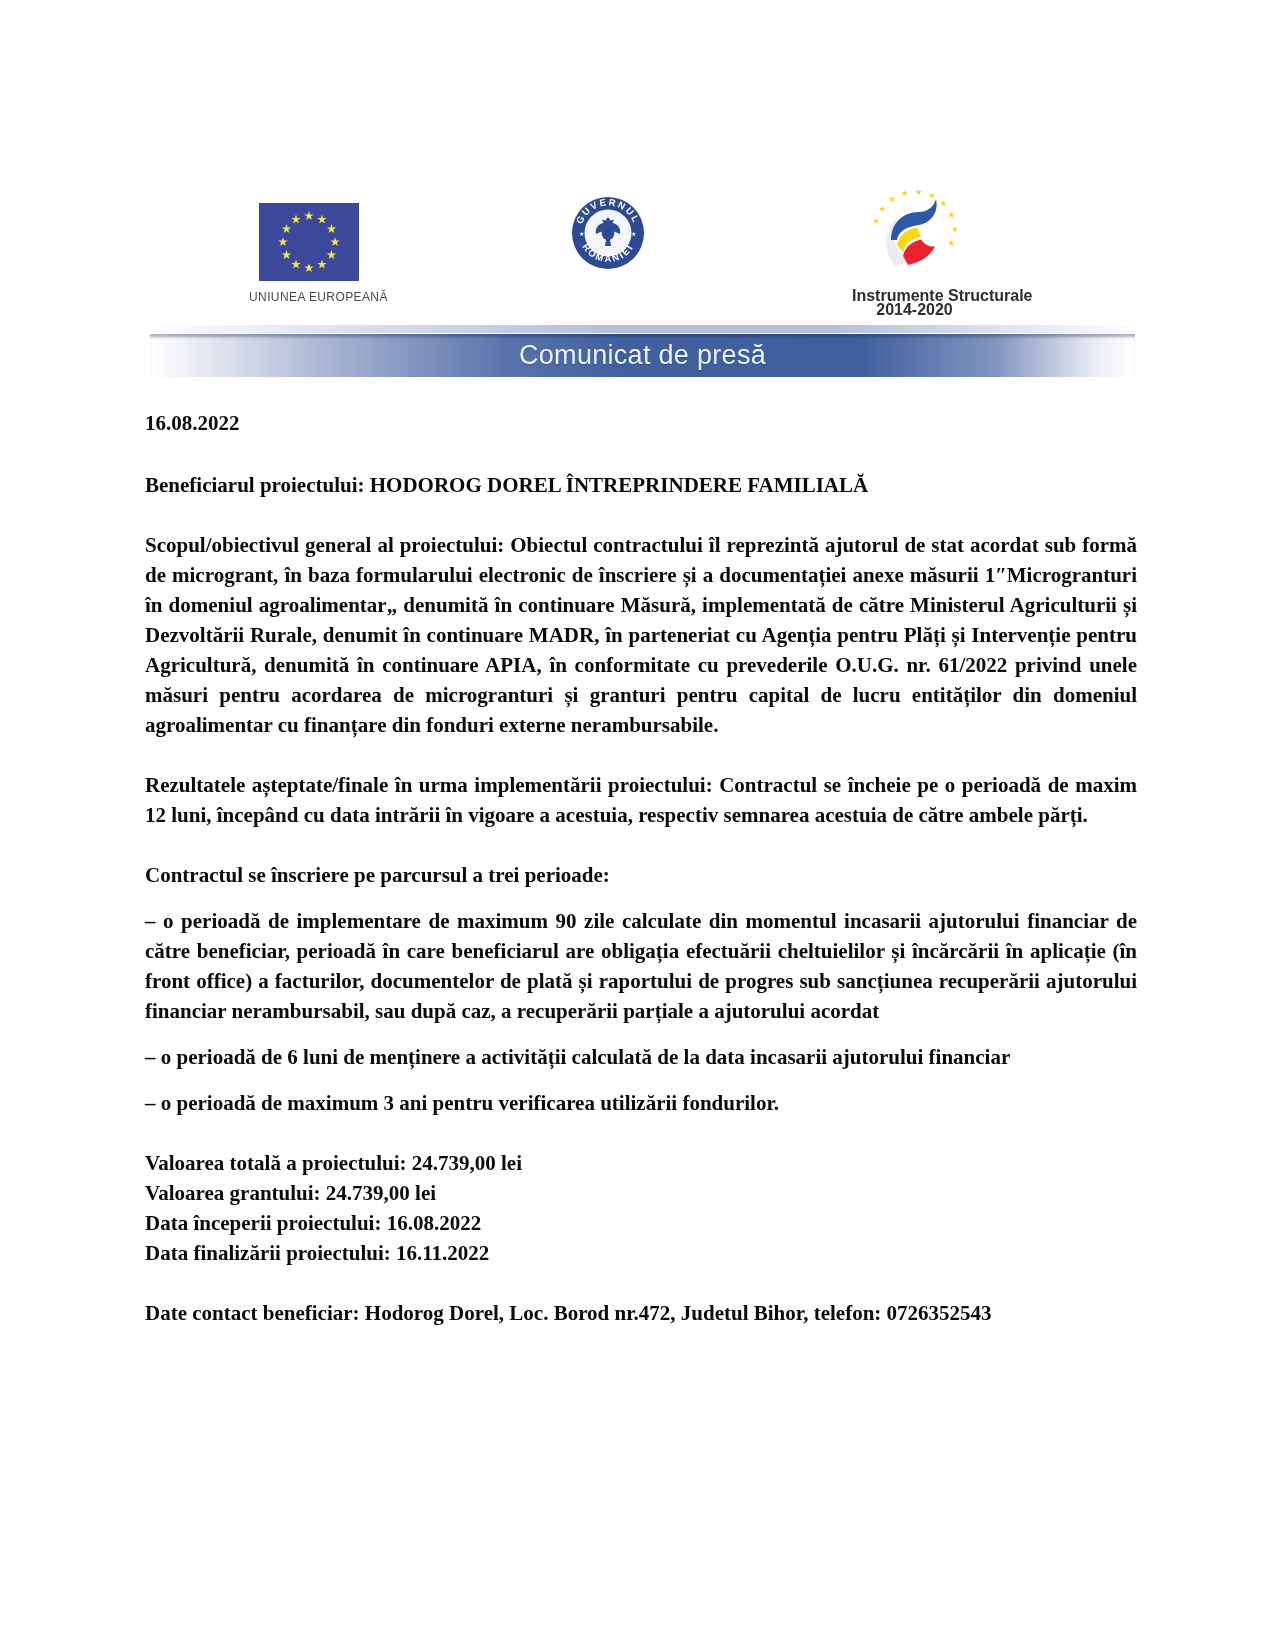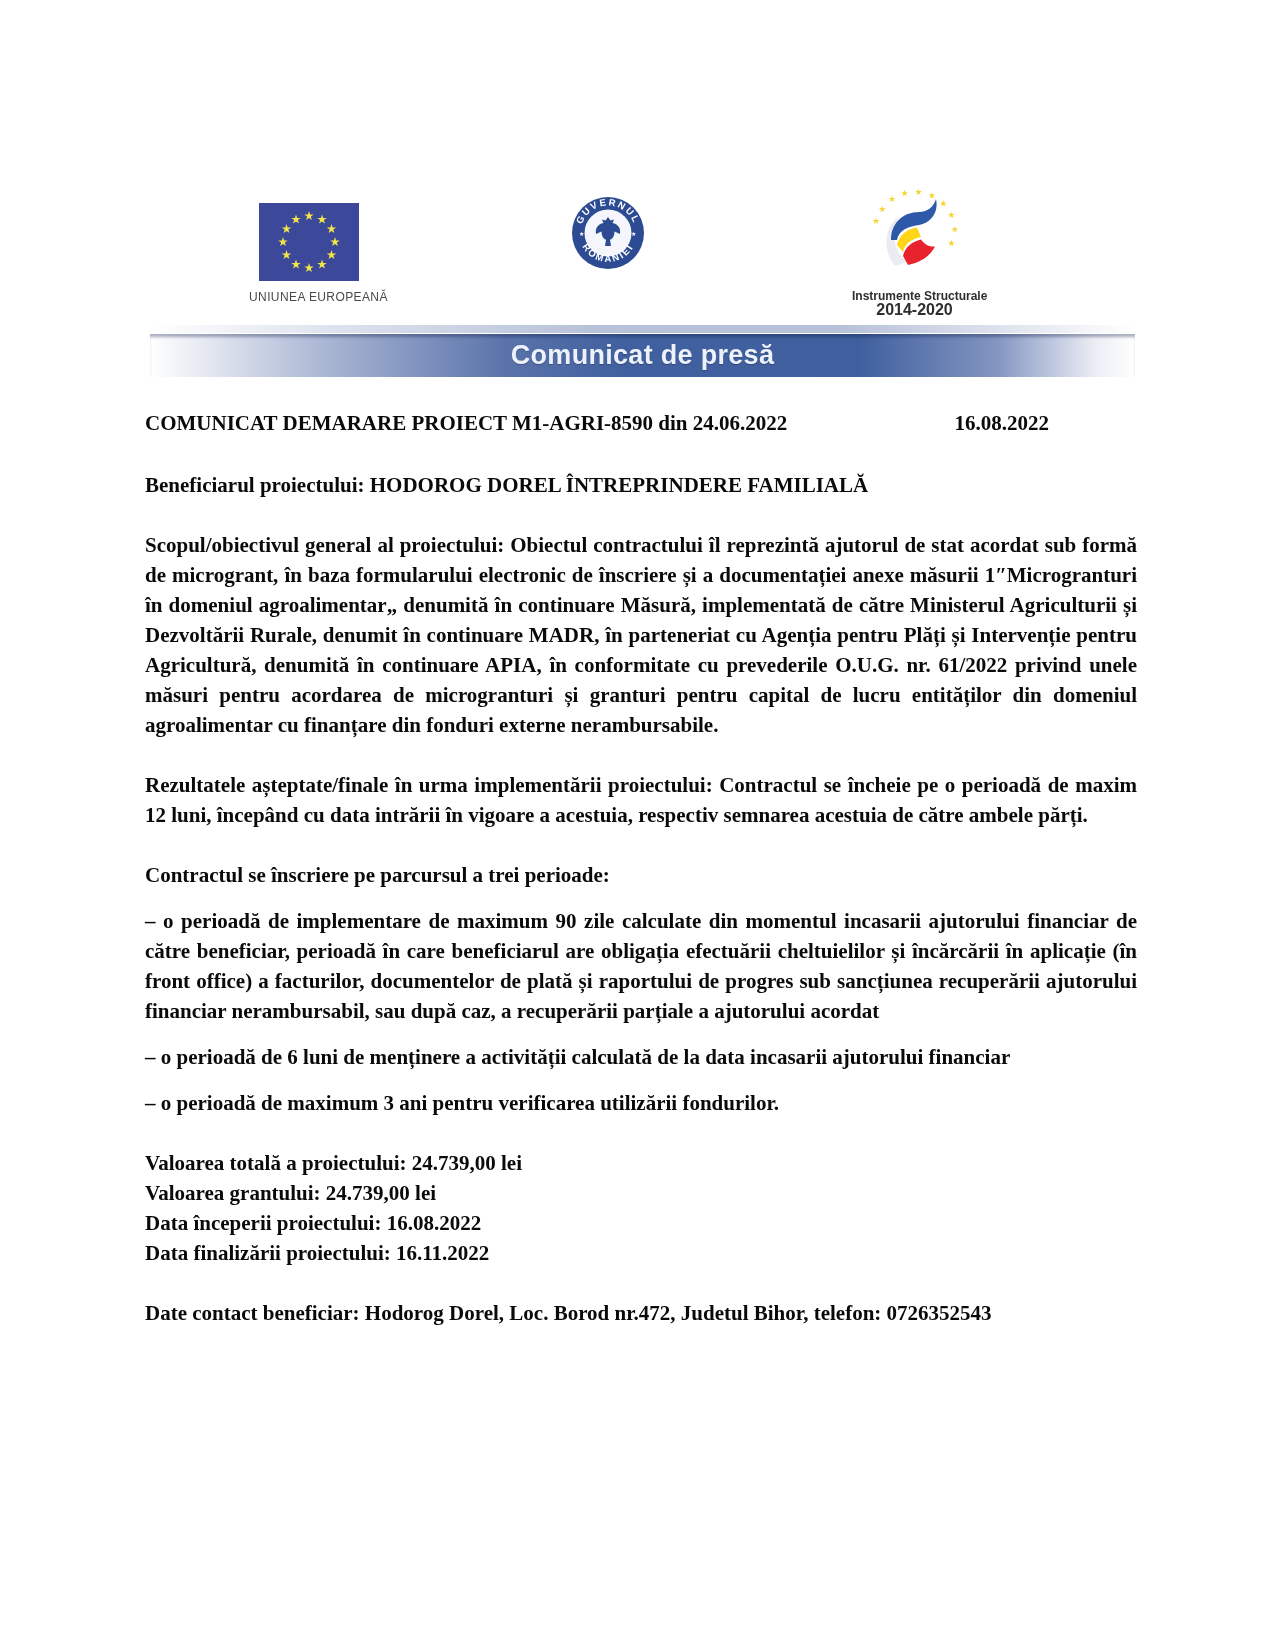--- a/index.html
+++ b/index.html
@@ -30,21 +30,21 @@
     letter-spacing: 0.4px;
     white-space: nowrap;
   }
 
   .gov-logo { position: absolute; left: 571px; top: 196px; width: 74px; height: 74px; }
 
   .is-logo { position: absolute; left: 852px; top: 188px; width: 125px; text-align: center; }
   .is-caption {
     font-family: "Liberation Sans", sans-serif;
     font-weight: bold;
-    font-size: 12px;
+    font-size: 16px;
     color: #2e2e2e;
     line-height: 14px;
     margin-top: 2px;
     white-space: nowrap;
   }
   .is-caption-years {
     font-family: "Liberation Sans", sans-serif;
     font-weight: bold;
     font-size: 16px;
     color: #2e2e2e;
@@ -69,21 +69,21 @@
   .banner::before {
     content: "";
     position: absolute;
     left: 0; top: -9px;
     width: 100%; height: 8px;
     background: linear-gradient(to right,
       #ffffff 0%, #dfe3ee 18%, #b7c1d9 45%, #b7c1d9 70%, #e7eaf2 90%, #ffffff 100%);
   }
   .banner-title {
     font-family: "Liberation Sans", sans-serif;
-    font-weight: bold;
+    font-weight: normal;
     font-size: 27px;
     color: #edf2fa;
     letter-spacing: 0.3px;
     text-shadow: 0 1px 1px rgba(20,30,70,0.35);
   }
 
   
   .content {
     position: absolute;
     left: 145px;
@@ -182,21 +182,20 @@
     </div>
   </div>
 
   <div class="banner">
     <span class="banner-title">Comunicat de presă</span>
   </div>
 
   <div class="content">
 
     <div class="title-row">
-      <span>COMUNICAT DEMARARE PROIECT M1-AGRI-8590 din 24.06.2022</span>
       <span class="doc-date">16.08.2022</span>
     </div>
 
     <p class="para">Beneficiarul proiectului: HODOROG DOREL ÎNTREPRINDERE FAMILIALĂ</p>
 
     <p class="para justified">Scopul/obiectivul general al proiectului: Obiectul contractului îl reprezintă ajutorul de stat acordat sub formă de microgrant, în baza formularului electronic de înscriere și a documentației anexe măsurii 1″Microgranturi în domeniul agroalimentar„ denumită în continuare Măsură, implementată de către Ministerul Agriculturii și Dezvoltării Rurale, denumit în continuare MADR, în parteneriat cu Agenția pentru Plăți și Intervenție pentru Agricultură, denumită în continuare APIA, în conformitate cu prevederile O.U.G. nr. 61/2022 privind unele măsuri pentru acordarea de microgranturi și granturi pentru capital de lucru entităților din domeniul agroalimentar cu finanțare din fonduri externe nerambursabile.</p>
 
     <p class="para justified">Rezultatele așteptate/finale în urma implementării proiectului: Contractul se încheie pe o perioadă de maxim 12 luni, începând cu data intrării în vigoare a acestuia, respectiv semnarea acestuia de către ambele părți.</p>
 
     <p class="para tight">Contractul se înscriere pe parcursul a trei perioade:</p>

